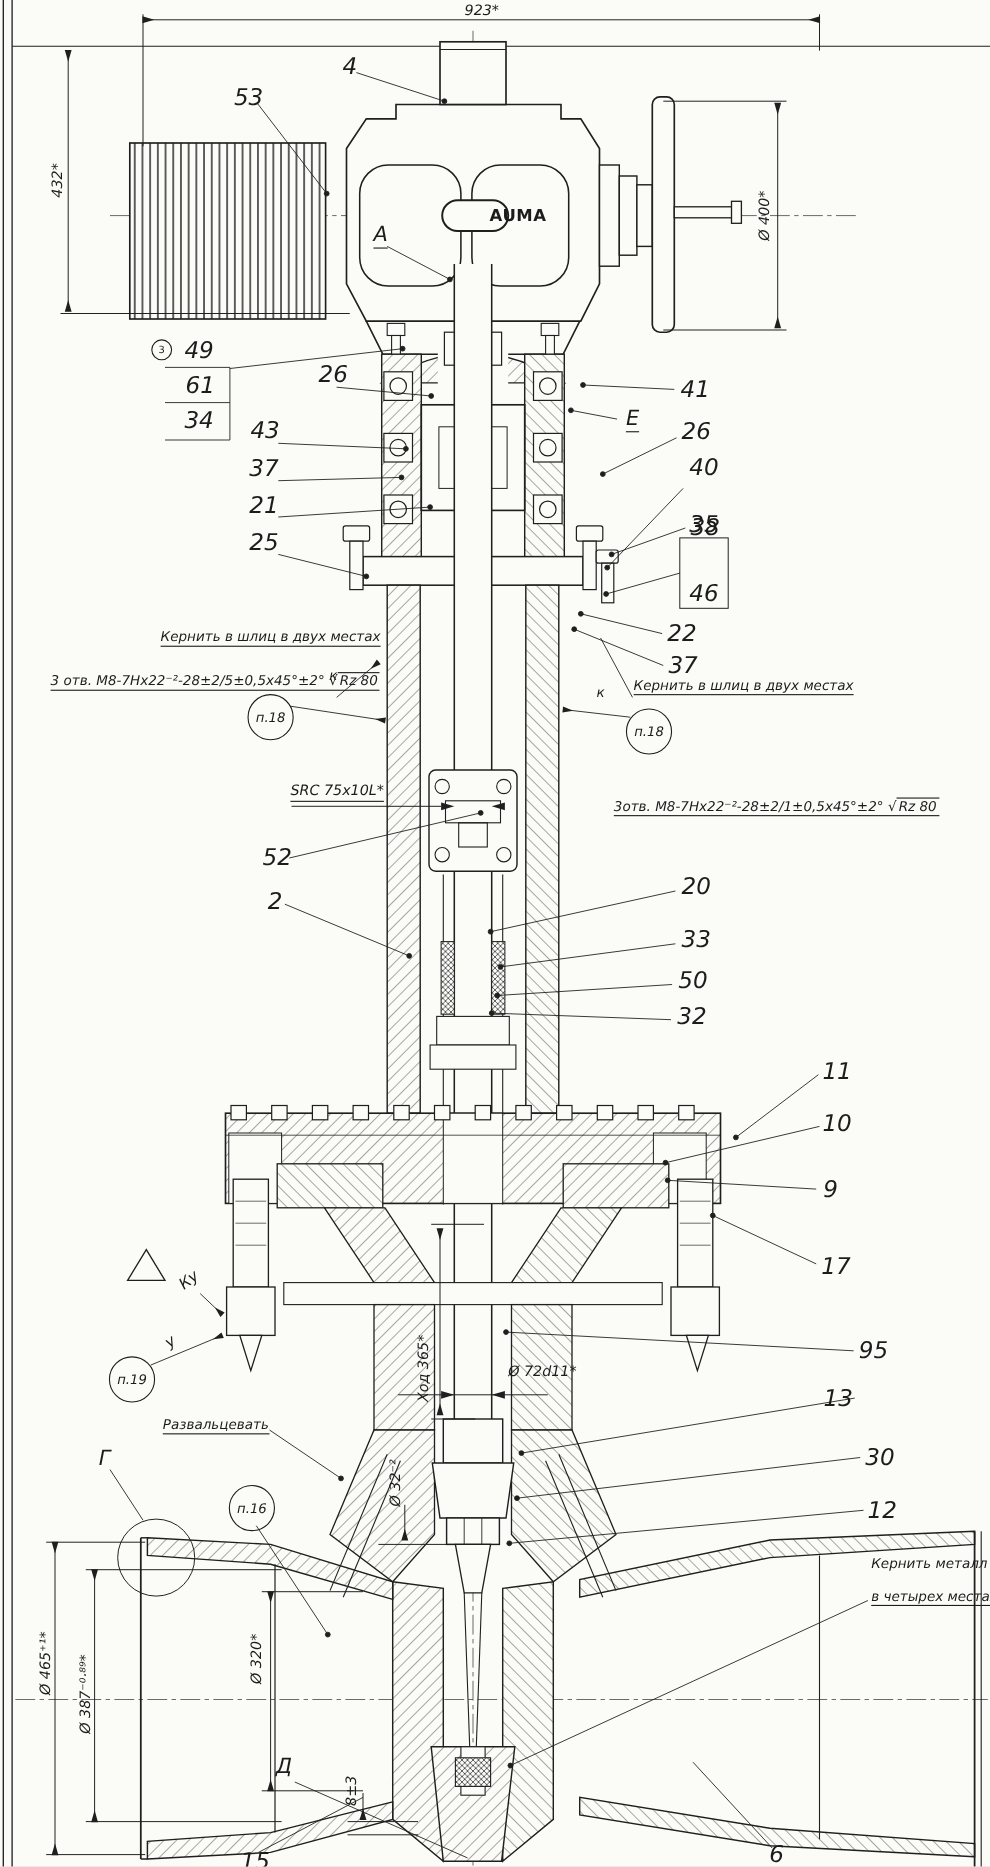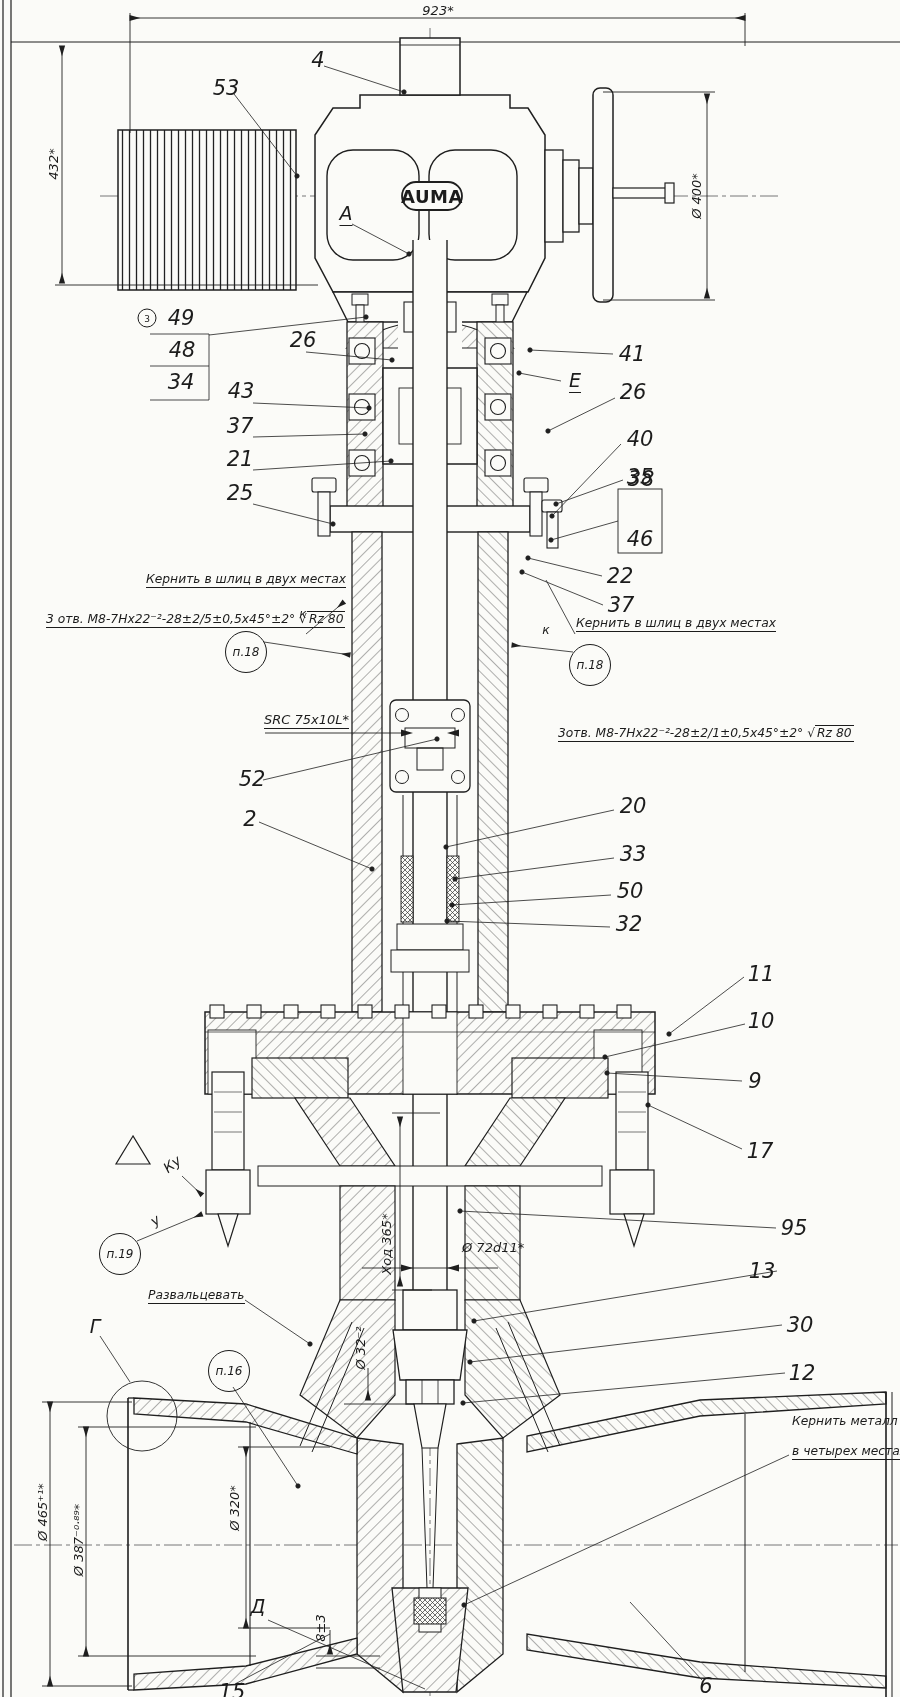--- a/index.html
+++ b/index.html
@@ -21,22 +21,22 @@
     position:absolute;width:40px;height:40px;border:1.2px solid #1c1c1c;border-radius:50%;
     display:flex;align-items:center;justify-content:center;font-size:12px;font-style:italic;
     transform:translate(-50%,-50%);background:rgba(251,251,248,.0);
   }
   .ccirc{
     position:absolute;width:17px;height:17px;border:1px solid #1c1c1c;border-radius:50%;
     display:flex;align-items:center;justify-content:center;font-size:9px;
     transform:translate(-50%,-50%);
   }
   .brand{
-    position:absolute;font-size:18px;font-weight:bold;letter-spacing:.5px;
-    transform:translate(-50%,-50%);font-style:normal;
+    position:absolute;font-size:15px;font-weight:bold;letter-spacing:.5px;
+    transform:translate(-50%,-50%);font-style:normal;margin-left:39px;
   }
   .rzline{border-top:1.1px solid #1c1c1c;padding:0 2px;}
 </style>
 </head>
 <body>
 
 <div class="sheet">
 
 <svg width="900" height="1697" viewBox="0 0 900 1697">
   <defs>
@@ -383,32 +383,32 @@
 <div class="lbl dim rotc" style="left:78px;top:1540px">Ø 387⁻⁰·⁸⁹*</div>
 <div class="lbl dim rotc" style="left:234px;top:1508px">Ø 320*</div>
 <div class="lbl dim rotc" style="left:320px;top:1628px">8±3</div>
 
 <div class="brand" style="left:432px;top:196px">AUMA</div>
 
 <div class="lbl num c" style="left:318px;top:60px">4</div>
 <div class="lbl num c" style="left:226px;top:88px">53</div>
 <div class="lbl ltr c ul" style="left:346px;top:214px">А</div>
 <div class="lbl num c" style="left:181px;top:318px">49</div>
-<div class="lbl num c" style="left:182px;top:350px">48</div>
+<div class="lbl num c" style="left:182px;top:350px">61</div>
 <div class="lbl num c" style="left:181px;top:382px">34</div>
 <div class="ccirc" style="left:147px;top:318px">3</div>
 <div class="lbl num c" style="left:303px;top:340px">26</div>
 <div class="lbl num c" style="left:241px;top:391px">43</div>
 <div class="lbl num c" style="left:240px;top:426px">37</div>
 <div class="lbl num c" style="left:240px;top:459px">21</div>
 <div class="lbl num c" style="left:240px;top:493px">25</div>
 <div class="lbl num c" style="left:632px;top:354px">41</div>
 <div class="lbl ltr c ul" style="left:575px;top:381px">Е</div>
 <div class="lbl num c" style="left:633px;top:392px">26</div>
-<div class="lbl num c" style="left:640px;top:439px">40</div>
+<div class="lbl num c" style="left:640px;top:425px">40</div>
 <div class="lbl num c" style="left:640px;top:477px">35</div>
 <div class="lbl num c" style="left:641px;top:479px">38</div>
 <div class="lbl num c" style="left:640px;top:539px">46</div>
 <div class="lbl num c" style="left:620px;top:576px">22</div>
 <div class="lbl num c" style="left:621px;top:605px">37</div>
 <div class="lbl num c" style="left:252px;top:779px">52</div>
 <div class="lbl num c" style="left:250px;top:819px">2</div>
 <div class="lbl num c" style="left:633px;top:806px">20</div>
 <div class="lbl num c" style="left:633px;top:854px">33</div>
 <div class="lbl num c" style="left:630px;top:891px">50</div>

